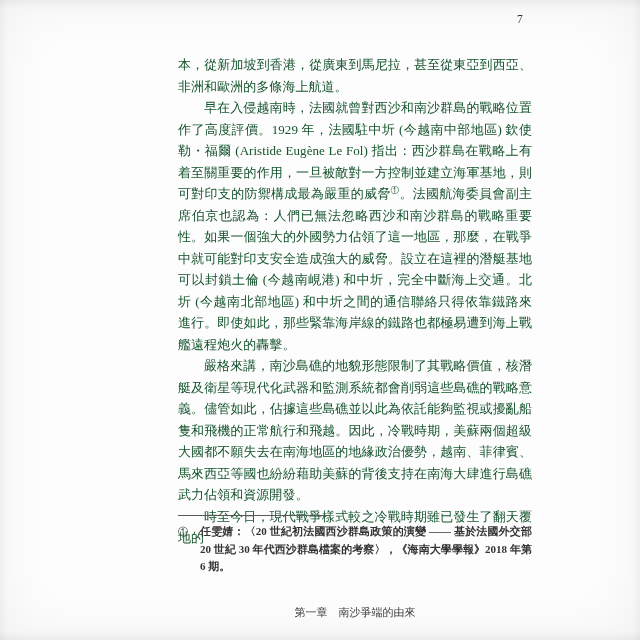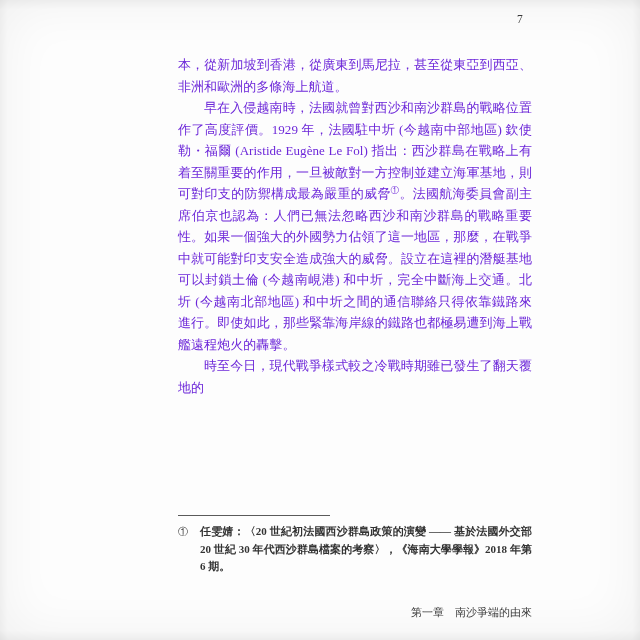--- a/index.html
+++ b/index.html
@@ -39,21 +39,21 @@
   .text-column {
     position: absolute;
     left: 178px;
     top: 54px;
     width: 354px;
     font-size: 13px;
     line-height: 21.5px;
     text-align: justify;
     text-justify: inter-ideograph;
     letter-spacing: 0.05px;
-    color: #6d28d9;
+    color: #14532d;
   }
   .para { margin: 0; }
   .para.indent { text-indent: 2em; }
   .fn-ref {
     font-size: 8.5px;
     vertical-align: 5px;
     line-height: 0;
   }
   .footnote-area {
     position: absolute;
@@ -83,40 +83,41 @@
     flex: 1;
     text-align: justify;
     text-justify: inter-ideograph;
     font-weight: bold;
   }
   .running-footer {
     position: absolute;
     left: 178px;
     top: 605px;
     width: 354px;
-    text-align: right;
+    text-align: center;
     font-size: 11px;
     line-height: 15px;
     color: #3a3a3a;
   }
   .footer-chapter { margin-right: 1em; }
 </style>
 </head>
 <body>
 
 <div class="page">
 
   <div class="page-number">7</div>
 
   <div class="text-column">
 
     <p class="para">本，從新加坡到香港，從廣東到馬尼拉，甚至從東亞到西亞、非洲和歐洲的多條海上航道。</p>
 
     <p class="para indent"><span>早在入侵越南時，法國就曾對西沙和南沙群島的戰略位置作了高度評價。1929 年，法國駐中圻 (今越南中部地區) 欽使勒・福爾 (Aristide Eugène Le Fol) 指出：西沙群島在戰略上有着至關重要的作用，一旦被敵對一方控制並建立海軍基地，則可對印支的防禦構成最為嚴重的威脅</span><sup class="fn-ref">①</sup><span>。法國航海委員會副主席伯京也認為：人們已無法忽略西沙和南沙群島的戰略重要性。如果一個強大的外國勢力佔領了這一地區，那麼，在戰爭中就可能對印支安全造成強大的威脅。設立在這裡的潛艇基地可以封鎖土倫 (今越南峴港) 和中圻，完全中斷海上交通。北圻 (今越南北部地區) 和中圻之間的通信聯絡只得依靠鐵路來進行。即使如此，那些緊靠海岸線的鐵路也都極易遭到海上戰艦遠程炮火的轟擊。</span></p>
 
+    <p class="para indent">嚴格來講，南沙島礁的地貌形態限制了其戰略價值，核潛艇及衛星等現代化武器和監測系統都會削弱這些島礁的戰略意義。儘管如此，佔據這些島礁並以此為依託能夠監視或擾亂船隻和飛機的正常航行和飛越。因此，冷戰時期，美蘇兩個超級大國都不願失去在南海地區的地緣政治優勢，越南、菲律賓、馬來西亞等國也紛紛藉助美蘇的背後支持在南海大肆進行島礁武力佔領和資源開發。</p>
 
     <p class="para indent">時至今日，現代戰爭樣式較之冷戰時期雖已發生了翻天覆地的</p>
 
   </div>
 
   <div class="footnote-area">
     <div class="footnote-rule"></div>
     <div class="footnote">
       <span class="fn-marker">①</span>
       <span class="fn-text">任雯婧：〈20 世紀初法國西沙群島政策的演變 —— 基於法國外交部 20 世紀 30 年代西沙群島檔案的考察〉，《海南大學學報》2018 年第 6 期。</span>

